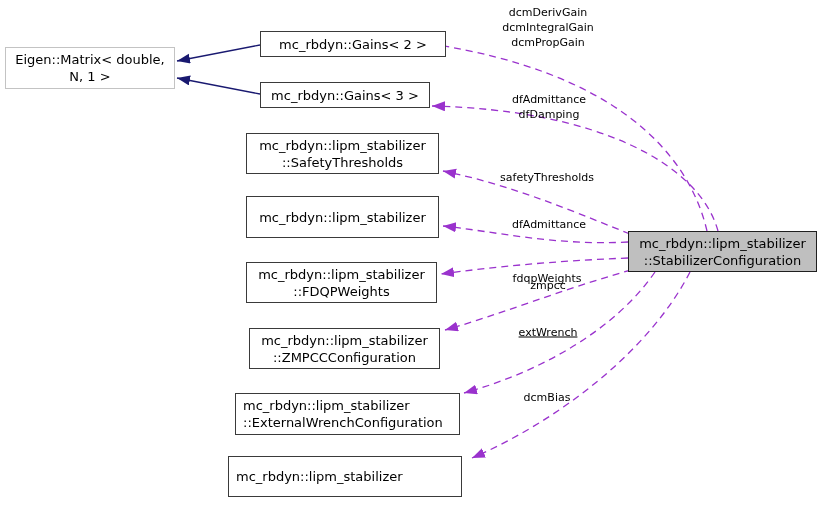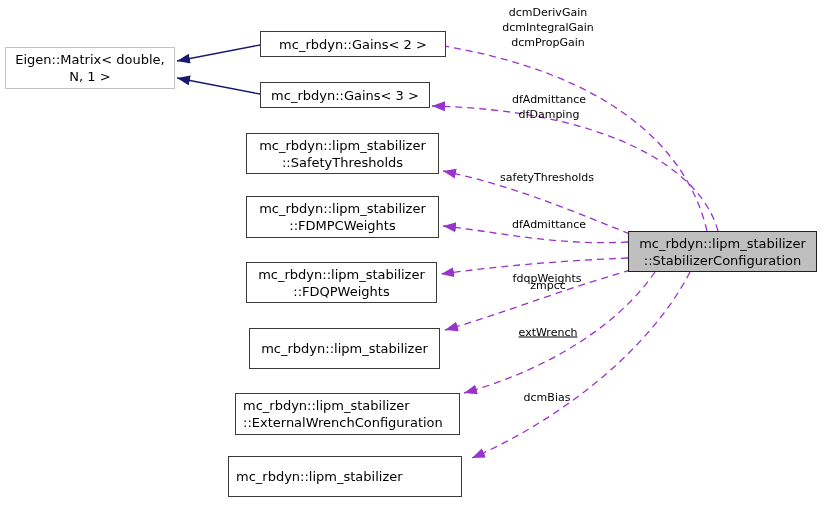--- a/index.html
+++ b/index.html
@@ -82,28 +82,28 @@
       </div>
       <div class="node normal center" style="left: 260px; top: 82px; width: 170px; height: 26px;">
         <div class="node-line">mc_rbdyn::Gains&lt; 3 &gt;</div>
       </div>
       <div class="node normal center" style="left: 246px; top: 133px; width: 193px; height: 41px;">
         <div class="node-line">mc_rbdyn::lipm_stabilizer</div>
         <div class="node-line">::SafetyThresholds</div>
       </div>
       <div class="node normal center" style="left: 246px; top: 196px; width: 193px; height: 42px;">
         <div class="node-line">mc_rbdyn::lipm_stabilizer</div>
-        <div class="node-line">::FDMPCWeights</div>
       </div>
       <div class="node normal center" style="left: 246px; top: 262px; width: 191px; height: 41px;">
         <div class="node-line">mc_rbdyn::lipm_stabilizer</div>
         <div class="node-line">::FDQPWeights</div>
       </div>
       <div class="node normal center" style="left: 249px; top: 328px; width: 191px; height: 41px;">
         <div class="node-line">mc_rbdyn::lipm_stabilizer</div>
+        <div class="node-line">::ZMPCCConfiguration</div>
       </div>
       <div class="node normal left" style="left: 235px; top: 393px; width: 225px; height: 42px;">
         <div class="node-line">mc_rbdyn::lipm_stabilizer</div>
         <div class="node-line">::ExternalWrenchConfiguration</div>
       </div>
       <div class="node normal left" style="left: 228px; top: 456px; width: 234px; height: 41px;">
         <div class="node-line">mc_rbdyn::lipm_stabilizer</div>
       </div>
       <div class="node focus center" style="left: 628px; top: 231px; width: 189px; height: 41px;">
         <div class="node-line">mc_rbdyn::lipm_stabilizer</div>

